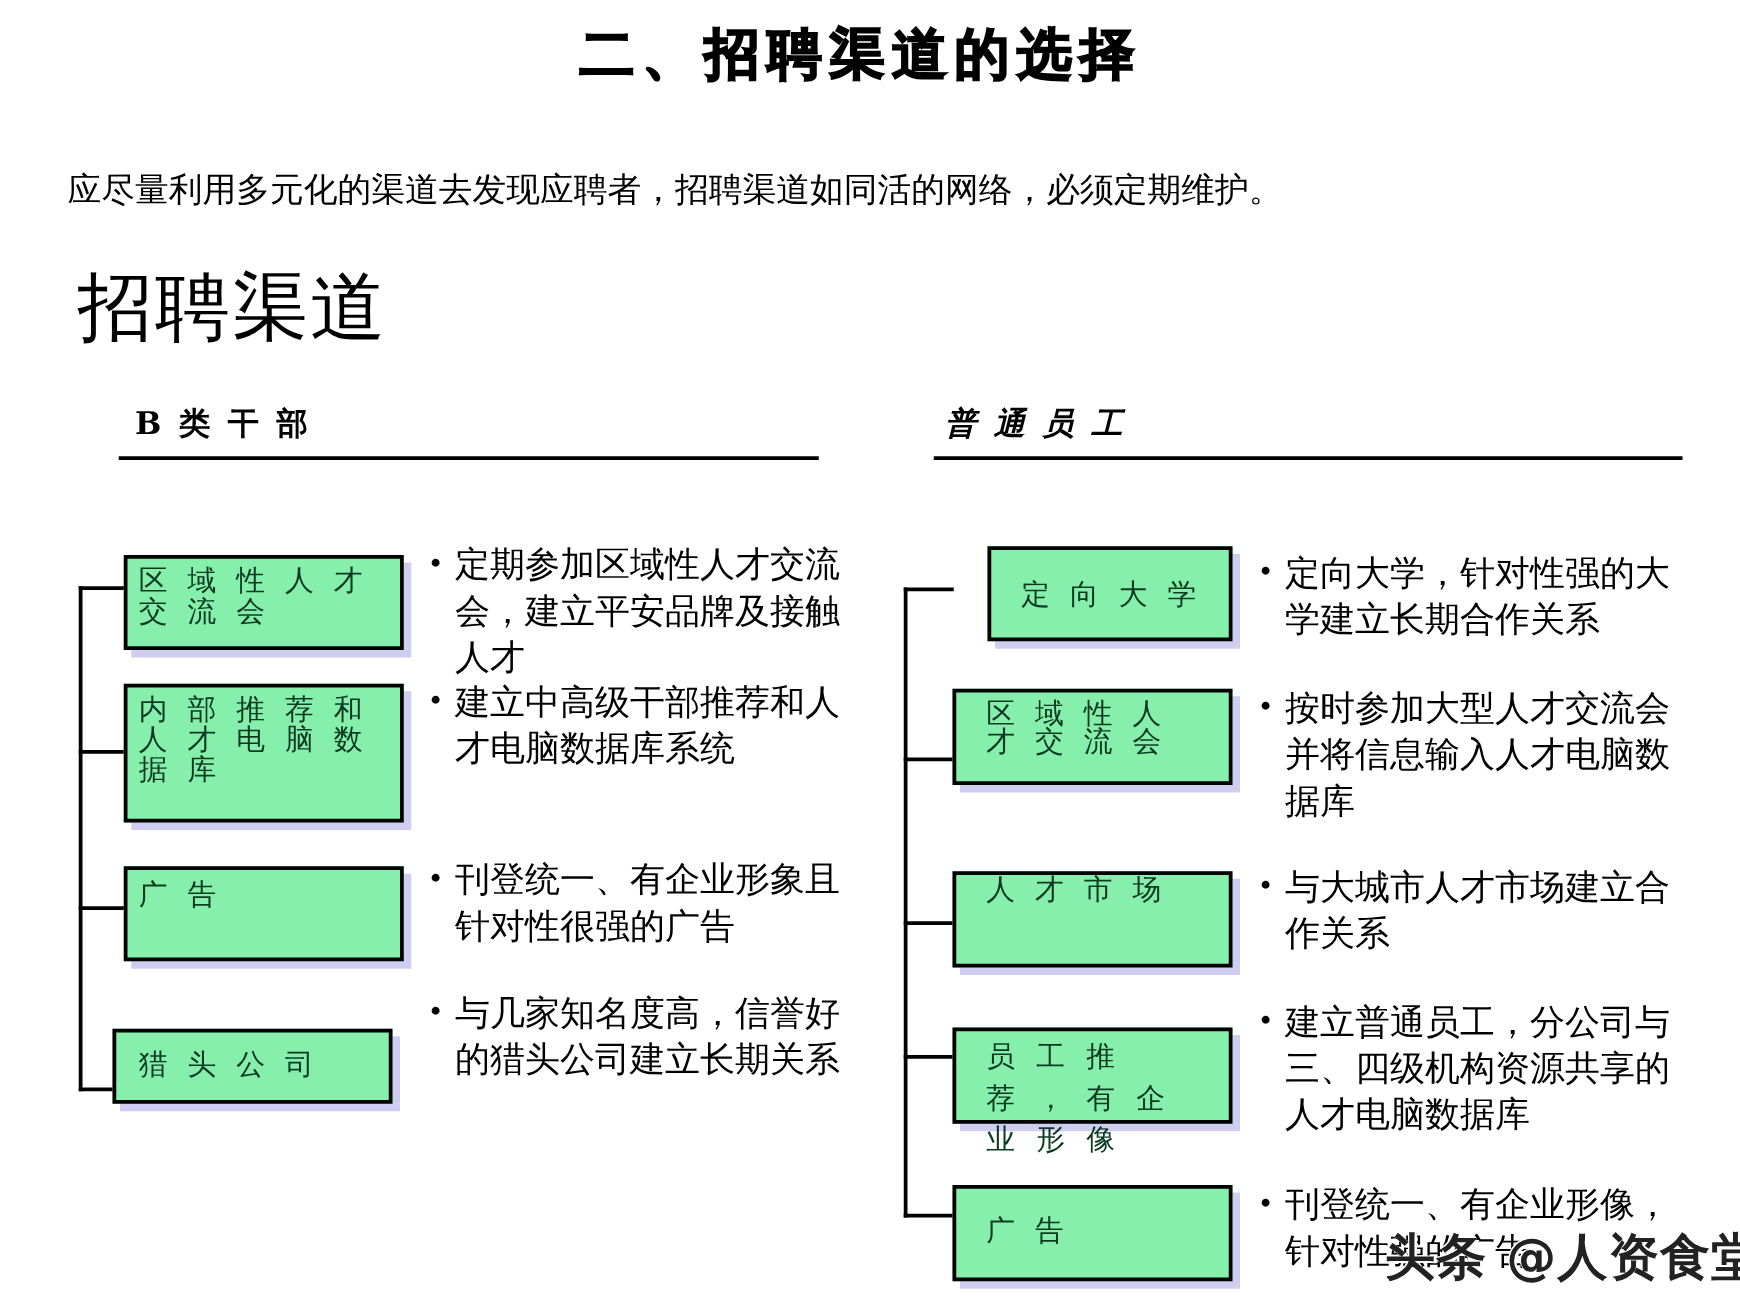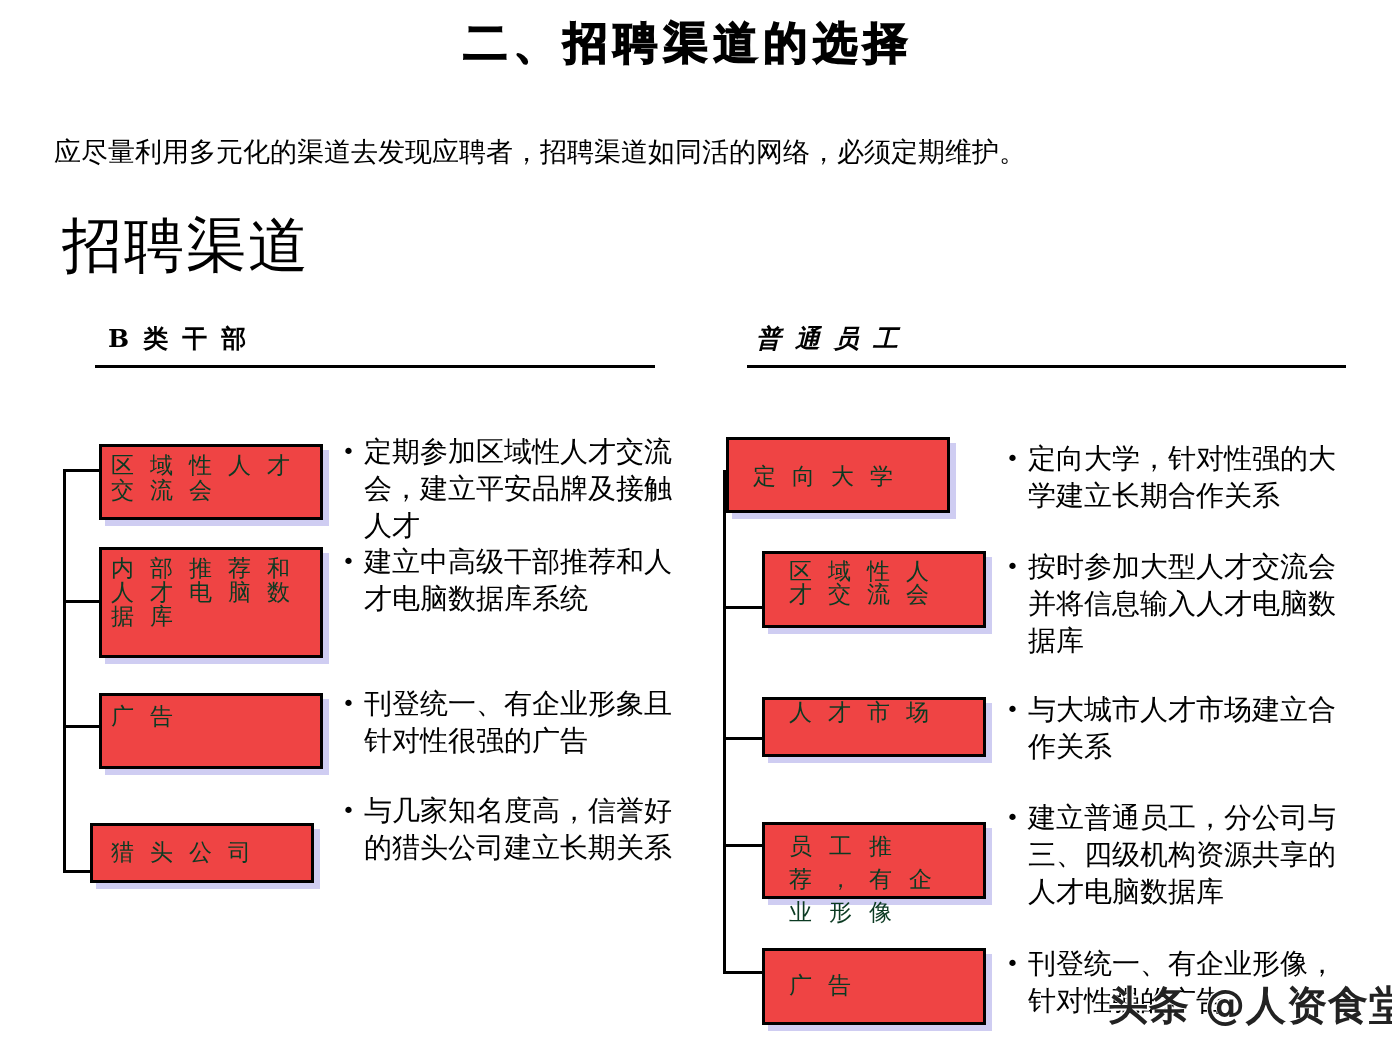--- a/index.html
+++ b/index.html
@@ -8,21 +8,21 @@
   .abs { position: absolute; }
   .main-title { left: 0; width: 1377px; top: 14px; text-align: center; font-size: 44px;
                 font-weight: 900; letter-spacing: 6px; font-family: "DejaVu Sans", sans-serif;
                 -webkit-text-stroke: 1.5px #000; }
   .intro { left: 54px; top: 134px; font-size: 27px; white-space: nowrap; }
   .section-heading { left: 62px; top: 206px; font-size: 60px; letter-spacing: 2px; }
   .col-heading { font-size: 25px; font-weight: bold; letter-spacing: 14px; white-space: nowrap; }
   .rule { height: 3px; background: #000; }
   .vline { width: 3px; background: #000; }
   .hline { height: 3px; background: #000; }
-  .box { background: #ef4444; border: 3px solid #000; box-sizing: border-box;
+  .box { background: #86efac; border: 3px solid #000; box-sizing: border-box;
          box-shadow: 6px 6px 0 #cfcdf2; }
   .box-label { position: absolute; left: 9px; right: 4px; font-size: 23px; color: #0b3a22;
                letter-spacing: 16px; line-height: 25px; font-family: "DejaVu Sans", sans-serif;
                font-weight: 300; word-break: break-all; }
   .desc { font-size: 28px; line-height: 37px; font-family: "DejaVu Sans", sans-serif; }
   .bullet { display: flex; }
   .bullet-dot { width: 22px; flex: none; font-size: 22px; line-height: 37px; }
   .bullet-text { flex: 1; }
   .watermark { left: 1108px; top: 978px; font-size: 40px; font-weight: bold; color: #222;
                font-family: "DejaVu Sans", sans-serif; text-shadow: 2px 2px 0 #fff, -1px -1px 0 #fff;
@@ -77,27 +77,27 @@
 <div class="abs col-heading" style="left:756px; top:322px;font-style:italic;">普通员工</div>
 <div class="abs rule" style="left:747px; top:365px; width:599px;"></div>
 
 <div class="abs vline" style="left:723px; top:470px; height:504px;"></div>
 <div class="abs hline" style="left:723px; top:470px; width:40px;"></div>
 <div class="abs hline" style="left:723px; top:606px; width:40px;"></div>
 <div class="abs hline" style="left:723px; top:737px; width:40px;"></div>
 <div class="abs hline" style="left:723px; top:844px; width:40px;"></div>
 <div class="abs hline" style="left:723px; top:971px; width:40px;"></div>
 
-<div class="abs box" style="left:726px; top:437px; width:224px; height:76px;">
+<div class="abs box" style="left:790px; top:437px; width:196px; height:76px;">
   <div class="box-label" style="top:24px; left:24px;">定向大学</div>
 </div>
 <div class="abs box" style="left:762px; top:551px; width:224px; height:77px;">
   <div class="box-label" style="top:6px; left:24px; line-height:23px;">区域性人才交流会</div>
 </div>
-<div class="abs box" style="left:762px; top:697px; width:224px; height:60px;">
+<div class="abs box" style="left:762px; top:697px; width:224px; height:77px;">
   <div class="box-label" style="top:0px; left:24px;">人才市场</div>
 </div>
 <div class="abs box" style="left:762px; top:822px; width:224px; height:77px;">
   <div class="box-label" style="top:5px; left:24px; line-height:33px; letter-spacing:17px;">员工推荐，有企业形像</div>
 </div>
 <div class="abs box" style="left:762px; top:948px; width:224px; height:77px;">
   <div class="box-label" style="top:22px; left:24px;">广告</div>
 </div>
 
 <div class="abs desc bullet" style="left:1006px; top:440px; width:340px;">

